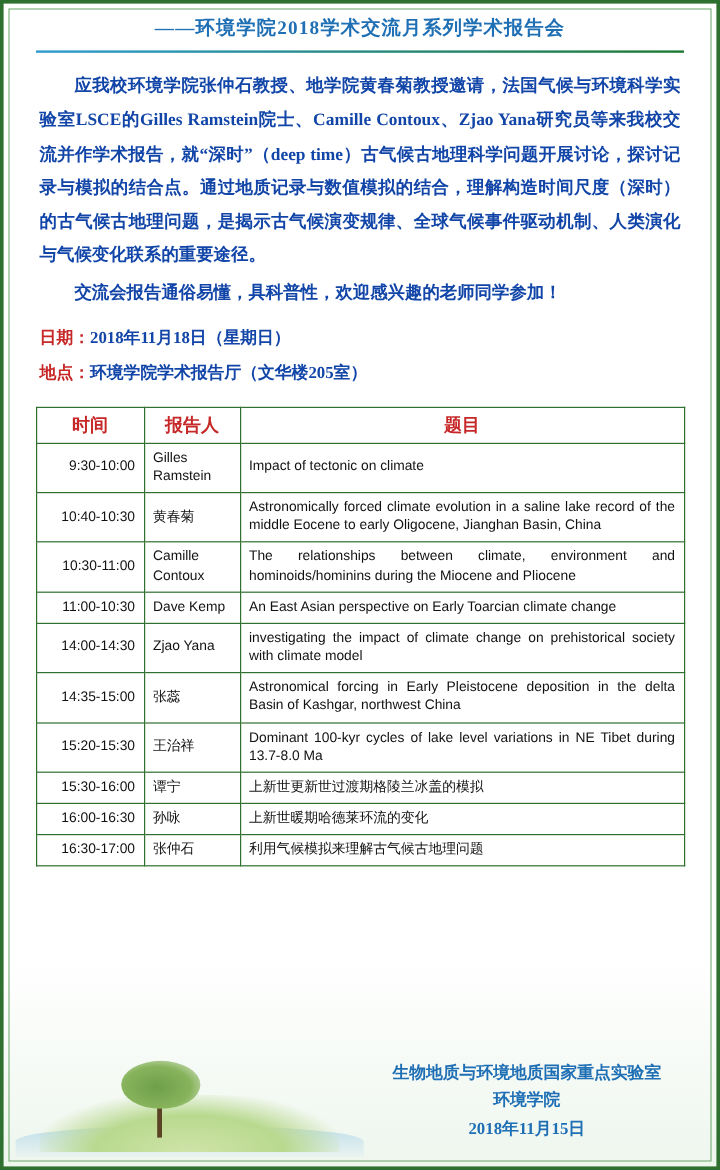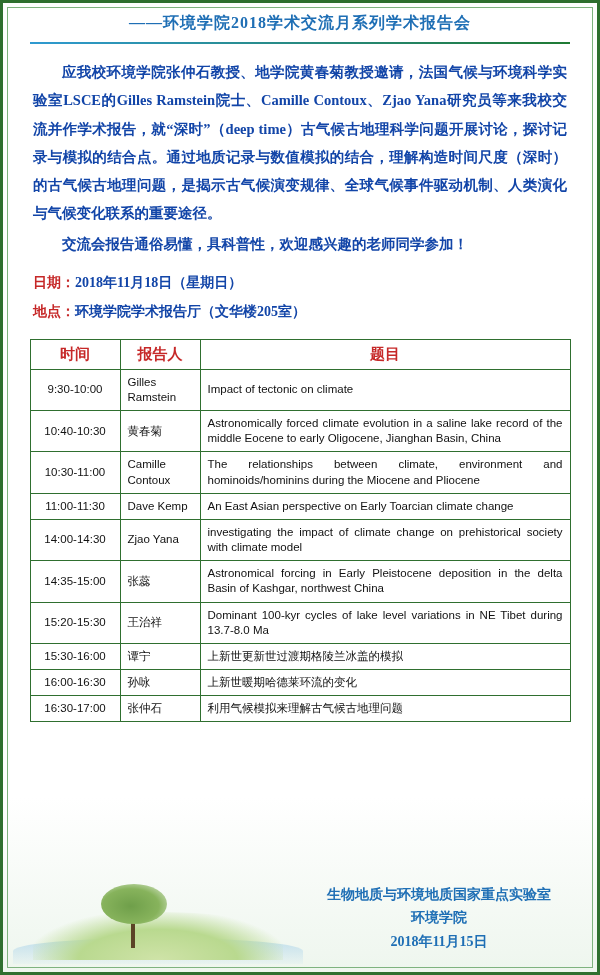--- a/index.html
+++ b/index.html
@@ -158,21 +158,21 @@
     height: 30px;
   }
   table.schedule td {
     font-size: 11.5px;
     color: #111111;
     line-height: 1.32;
   }
   td.col-time {
     font-family: "Liberation Sans", sans-serif;
     font-size: 11.5px;
-    text-align: center;
+    text-align: right;
     white-space: nowrap;
     margin-top: 12px;
   }
   td.col-speaker {
     font-family: "Liberation Sans", sans-serif;
     font-size: 11.5px;
   }
   td.col-topic {
     text-align: justify;
     font-family: "Liberation Sans", sans-serif;
@@ -290,21 +290,21 @@
         <td class="col-time">10:40-10:30</td>
         <td class="col-speaker">黄春菊</td>
         <td class="col-topic">Astronomically forced climate evolution in a saline lake record of the middle Eocene to early Oligocene, Jianghan Basin, China</td>
       </tr>
       <tr>
         <td class="col-time">10:30-11:00</td>
         <td class="col-speaker">Camille Contoux</td>
         <td class="col-topic">The relationships between climate, environment and hominoids/hominins during the Miocene and Pliocene</td>
       </tr>
       <tr>
-        <td class="col-time">11:00-11:30</td>
+        <td class="col-time">11:00-10:30</td>
         <td class="col-speaker">Dave Kemp</td>
         <td class="col-topic">An East Asian perspective on Early Toarcian climate change</td>
       </tr>
       <tr>
         <td class="col-time">14:00-14:30</td>
         <td class="col-speaker">Zjao Yana</td>
         <td class="col-topic">investigating the impact of climate change on prehistorical society with climate model</td>
       </tr>
       <tr>
         <td class="col-time">14:35-15:00</td>

